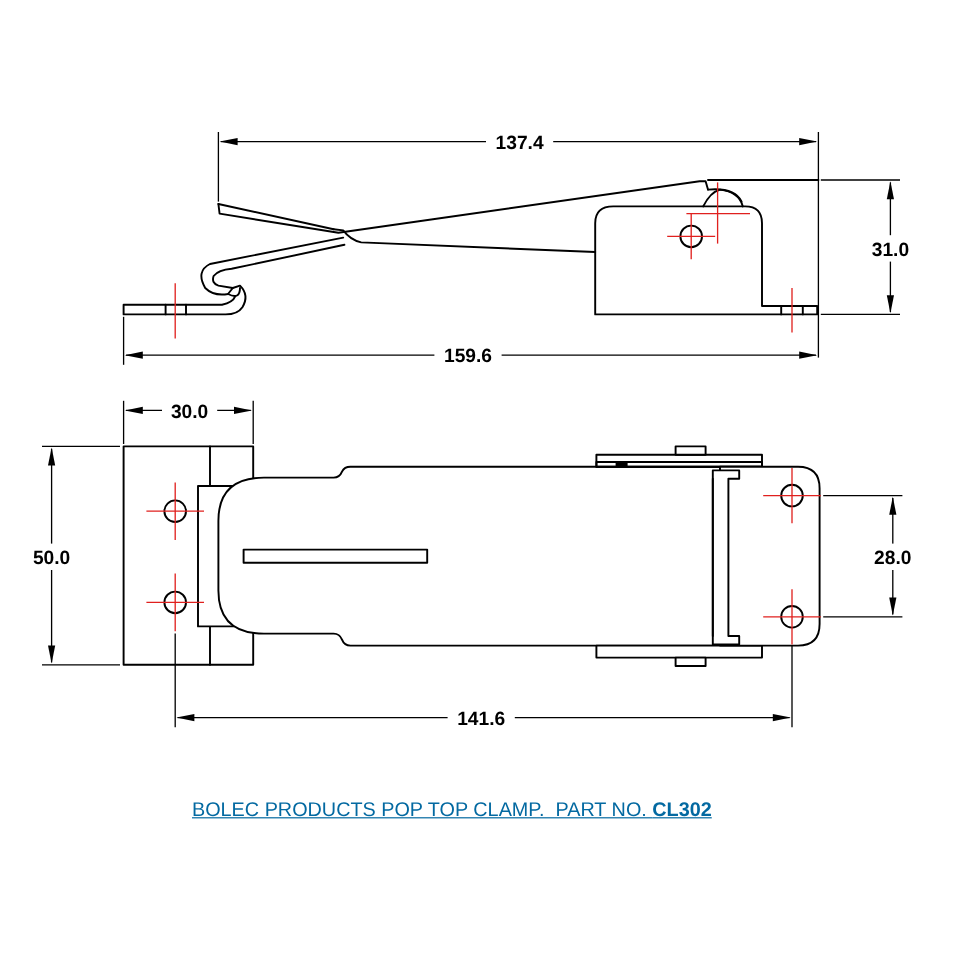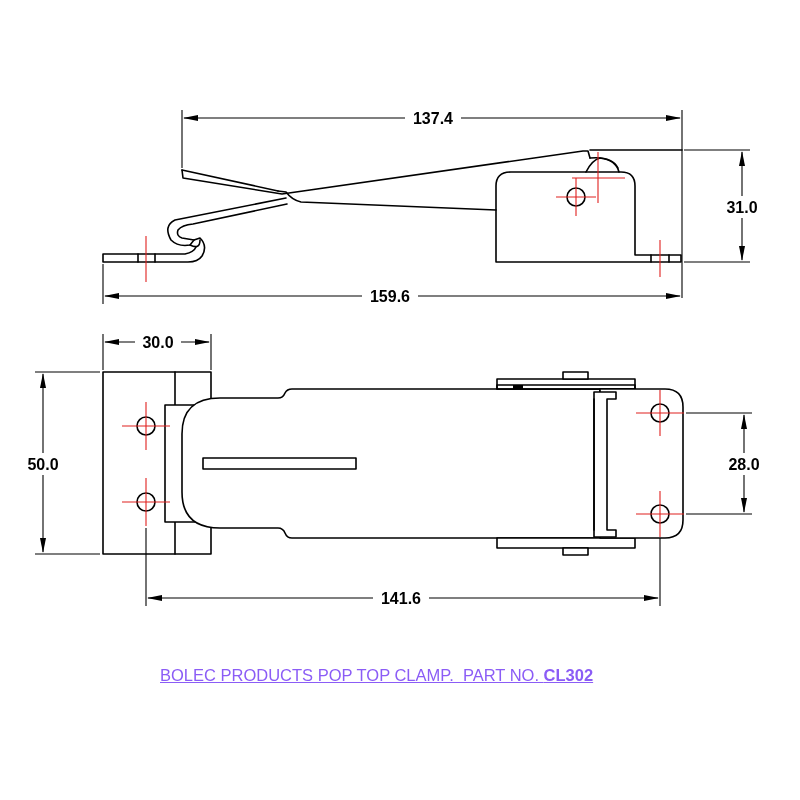--- a/index.html
+++ b/index.html
@@ -7,21 +7,21 @@
     #drawing { position: absolute; left: 0; top: 0; width: 800px; height: 800px; }
     .ln { stroke: #000; stroke-width: 1.6; fill: none; stroke-linejoin: round; stroke-linecap: round; }
     .ln-w { stroke: #000; stroke-width: 1.6; fill: #fff; stroke-linejoin: round; }
     .dim { stroke: #000; stroke-width: 1.1; fill: none; }
     .ctr { stroke: #e0201e; stroke-width: 1.1; fill: none; }
     .arrow { fill: #000; stroke: none; }
     .dimtxt { font-family: "Liberation Sans", sans-serif; font-weight: bold; font-size: 16px; fill: #000; }
     .dimbg { fill: #fff; stroke: none; }
     #title {
       position: absolute; left: 160px; top: 666px;
-      font-family: "Liberation Sans", sans-serif; font-size: 16.5px; color: #8b5cf6;
+      font-family: "Liberation Sans", sans-serif; font-size: 16.5px; color: #0369a1;
       text-decoration: underline; white-space: pre;
     }
     #title .part { font-weight: bold; }
   </style>
 </head>
 <body>
 
 <svg id="drawing" viewBox="0 0 800 800" xmlns="http://www.w3.org/2000/svg">
 
   <g>

